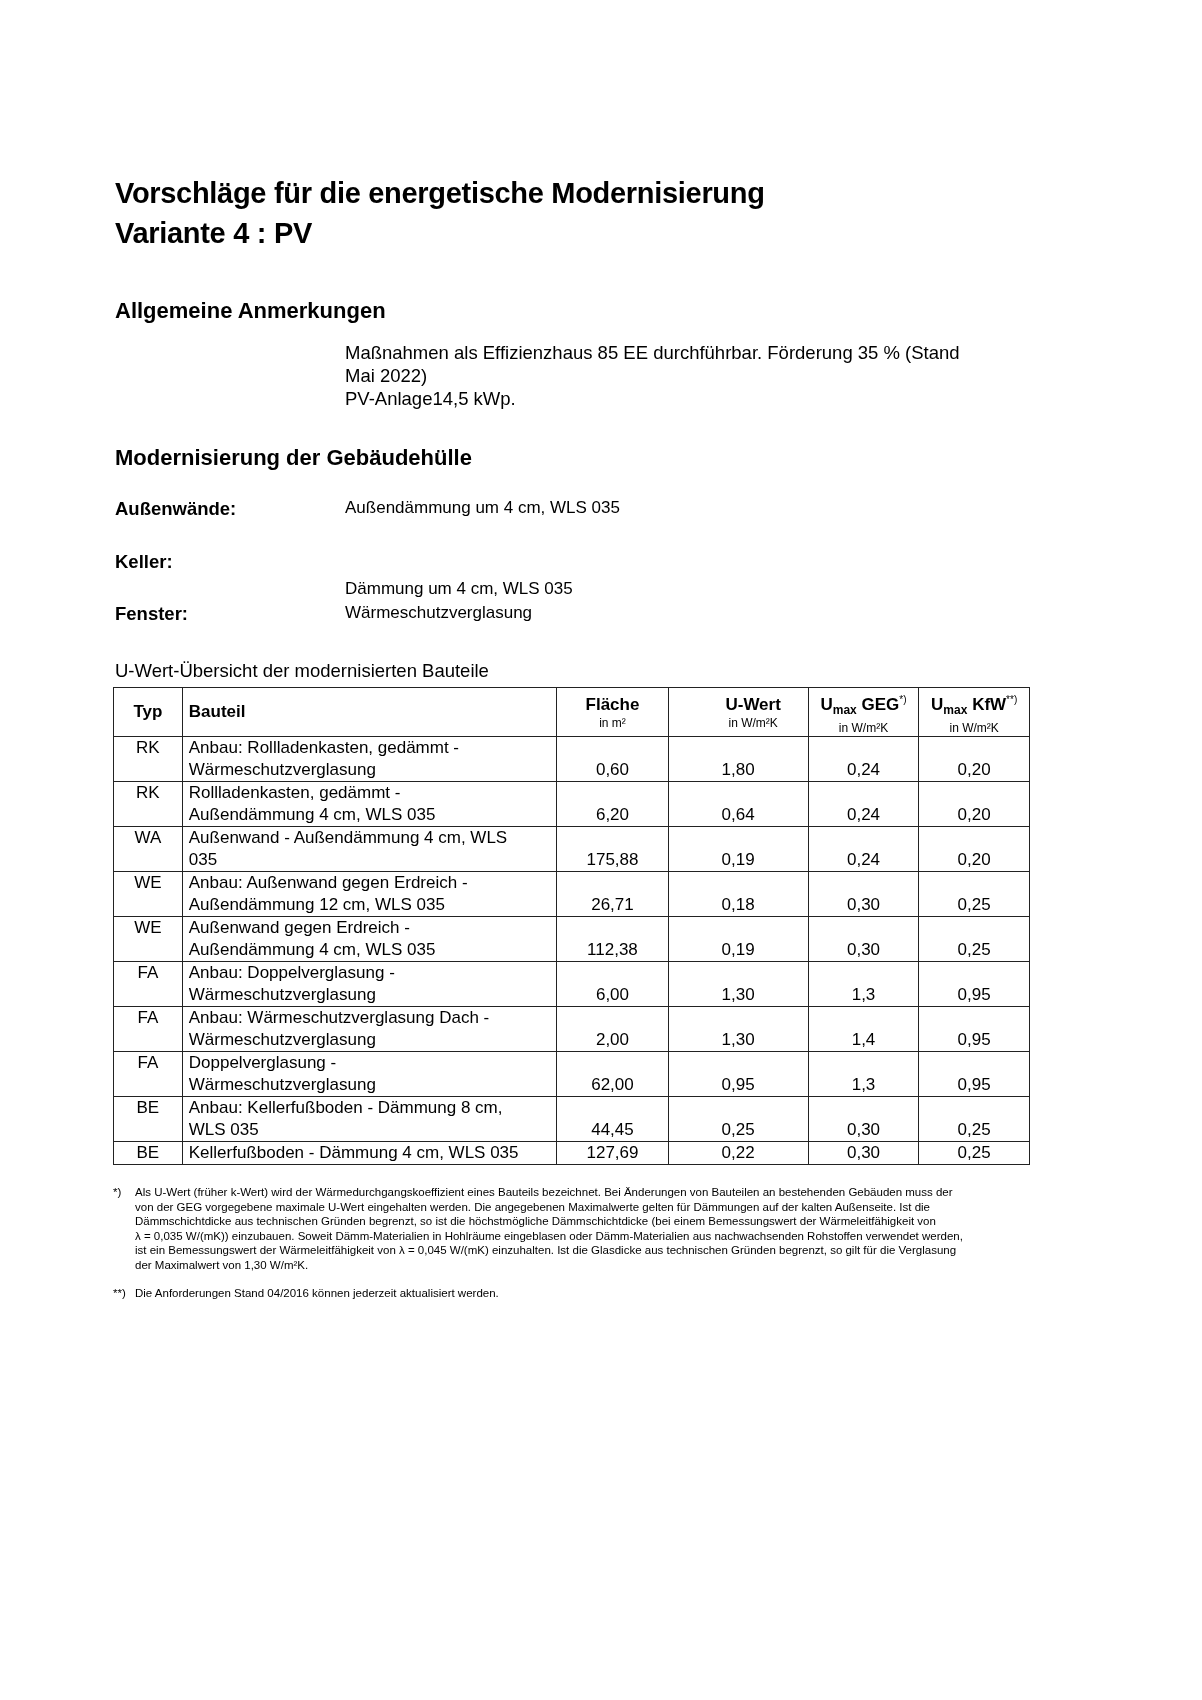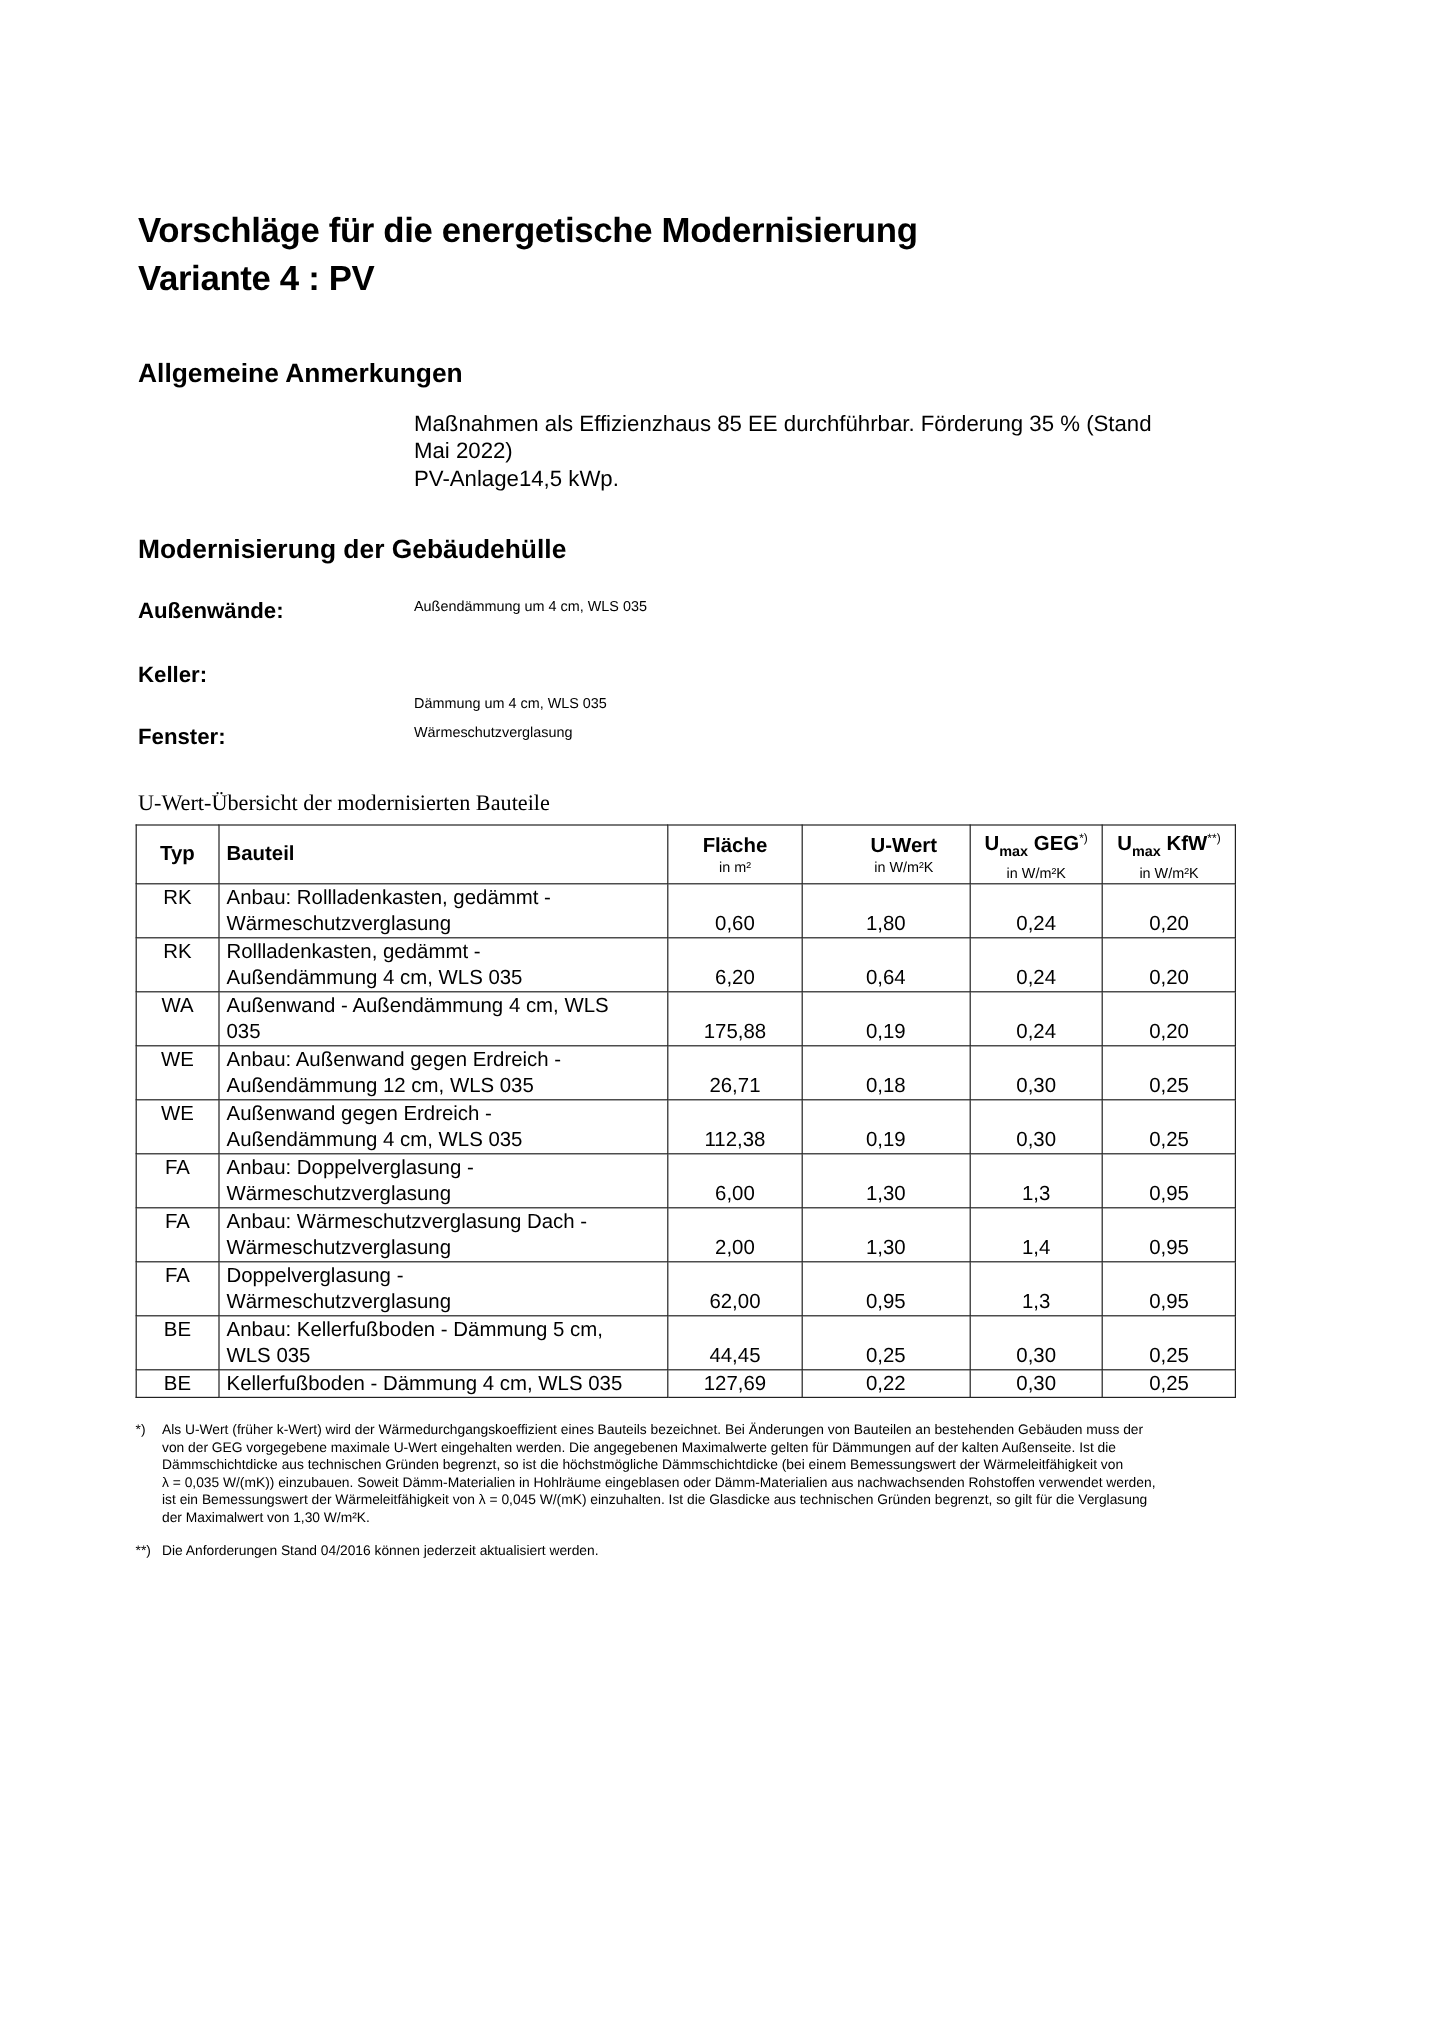--- a/index.html
+++ b/index.html
@@ -2,21 +2,21 @@
 <html><head>
 <meta charset="utf-8">
 <style>
   html, body { margin: 0; padding: 0; background: #ffffff; }
   body { width: 1202px; height: 1700px; position: relative; font-family: "Liberation Sans", sans-serif; color: #000; overflow: hidden; }
   .abs { position: absolute; }
   .h1 { left: 115px; font-size: 29px; font-weight: bold; letter-spacing: -0.3px; line-height: 34px; }
   .h2 { left: 115px; font-size: 22px; font-weight: bold; line-height: 26px; }
   .para { left: 345px; width: 680px; font-size: 18.5px; line-height: 23px; }
   .lbl { left: 115px; font-size: 18.5px; font-weight: bold; }
-  .val { left: 345px; font-size: 12px; }
+  .val { left: 345px; font-size: 17px; }
   .caption { left: 115px; font-size: 18.5px; }
   table.ut { position: absolute; left: 113px; top: 687px; width: 917px; border-collapse: collapse; font-size: 17px; }
   table.ut td, table.ut th { border: 1.5px solid #222; padding: 0 6px; vertical-align: top; line-height: 22px; }
   table.ut th { font-weight: bold; height: 48px; vertical-align: middle; }
   table.ut th .unit { display: block; font-weight: normal; font-size: 12px; line-height: 14px; }
   table.ut th sub { font-size: 12px; }
   table.ut th sup { font-size: 10px; font-weight: normal; }
   .c-typ { width: 58px; text-align: center; }
   .c-bau { width: 376px; text-align: left; }
   .c-num { width: 102px; text-align: center; vertical-align: bottom !important; }
@@ -40,21 +40,21 @@
 </div>
 
 <div class="abs h2" style="top:445px;">Modernisierung der Gebäudehülle</div>
 <div class="abs lbl" style="top:498px;">Außenwände:</div>
 <div class="abs val" style="top:498px;">Außendämmung um 4 cm, WLS 035</div>
 <div class="abs lbl" style="top:551px;text-align:right;">Keller:</div>
 <div class="abs val" style="top:551px;margin-top:28px;">Dämmung um 4 cm, WLS 035</div>
 <div class="abs lbl" style="top:603px;">Fenster:</div>
 <div class="abs val" style="top:603px;">Wärmeschutzverglasung</div>
 
-<div class="abs caption" style="top:660px;font-family:Liberation Serif, serif;">U-Wert-Übersicht der modernisierten Bauteile</div>
+<div class="abs caption" style="top:660px;">U-Wert-Übersicht der modernisierten Bauteile</div>
 
 <table class="ut">
   <thead>
     <tr>
       <th class="c-typ">Typ</th>
       <th class="c-bau">Bauteil</th>
       <th class="c-num" style="vertical-align:middle !important;">
         <span>Fläche</span>
         <span class="unit">in m²</span>
       </th>
@@ -159,21 +159,21 @@
           <div>Wärmeschutzverglasung</div>
         </td>
         <td class="c-num">62,00</td>
         <td class="c-num">0,95</td>
         <td class="c-num">1,3</td>
         <td class="c-num">0,95</td>
       </tr>
       <tr class="r2">
         <td class="c-typ">BE</td>
         <td class="c-bau">
-          <div>Anbau: Kellerfußboden - Dämmung 5 cm,</div>
+          <div>Anbau: Kellerfußboden - Dämmung 8 cm,</div>
           <div>WLS 035</div>
         </td>
         <td class="c-num">44,45</td>
         <td class="c-num">0,25</td>
         <td class="c-num">0,30</td>
         <td class="c-num">0,25</td>
       </tr>
       <tr class="r1">
         <td class="c-typ">BE</td>
         <td class="c-bau">

